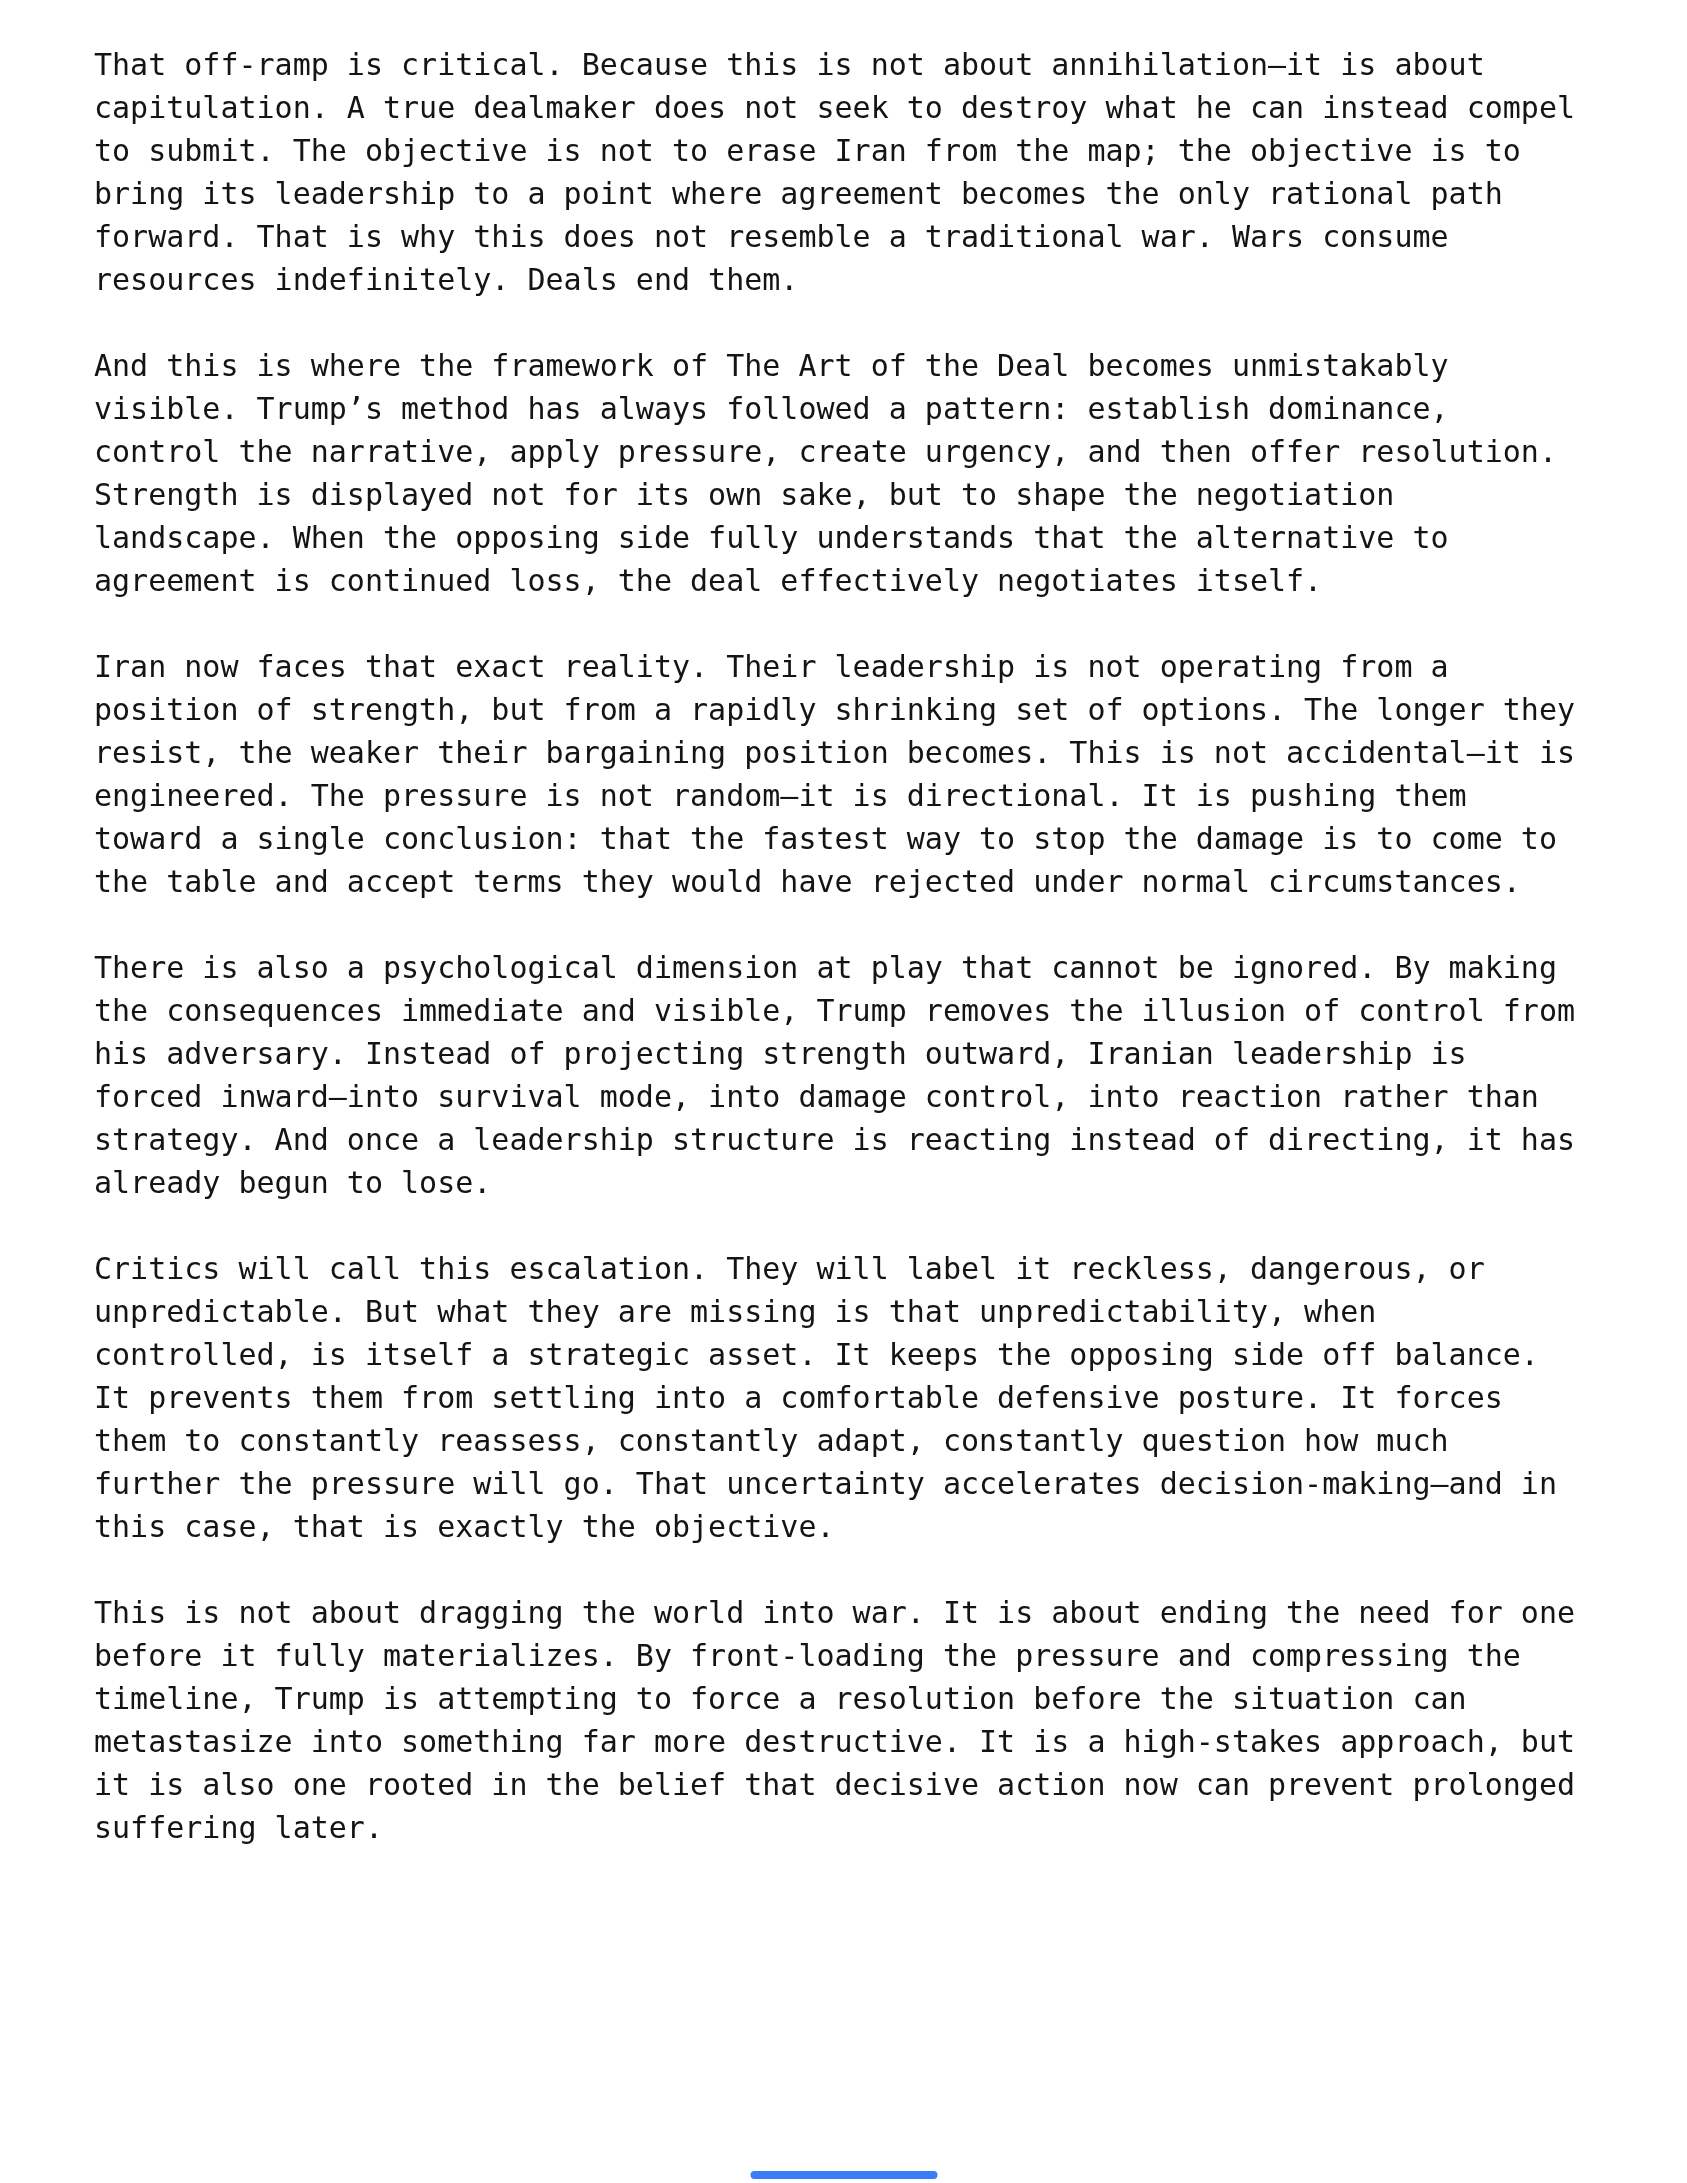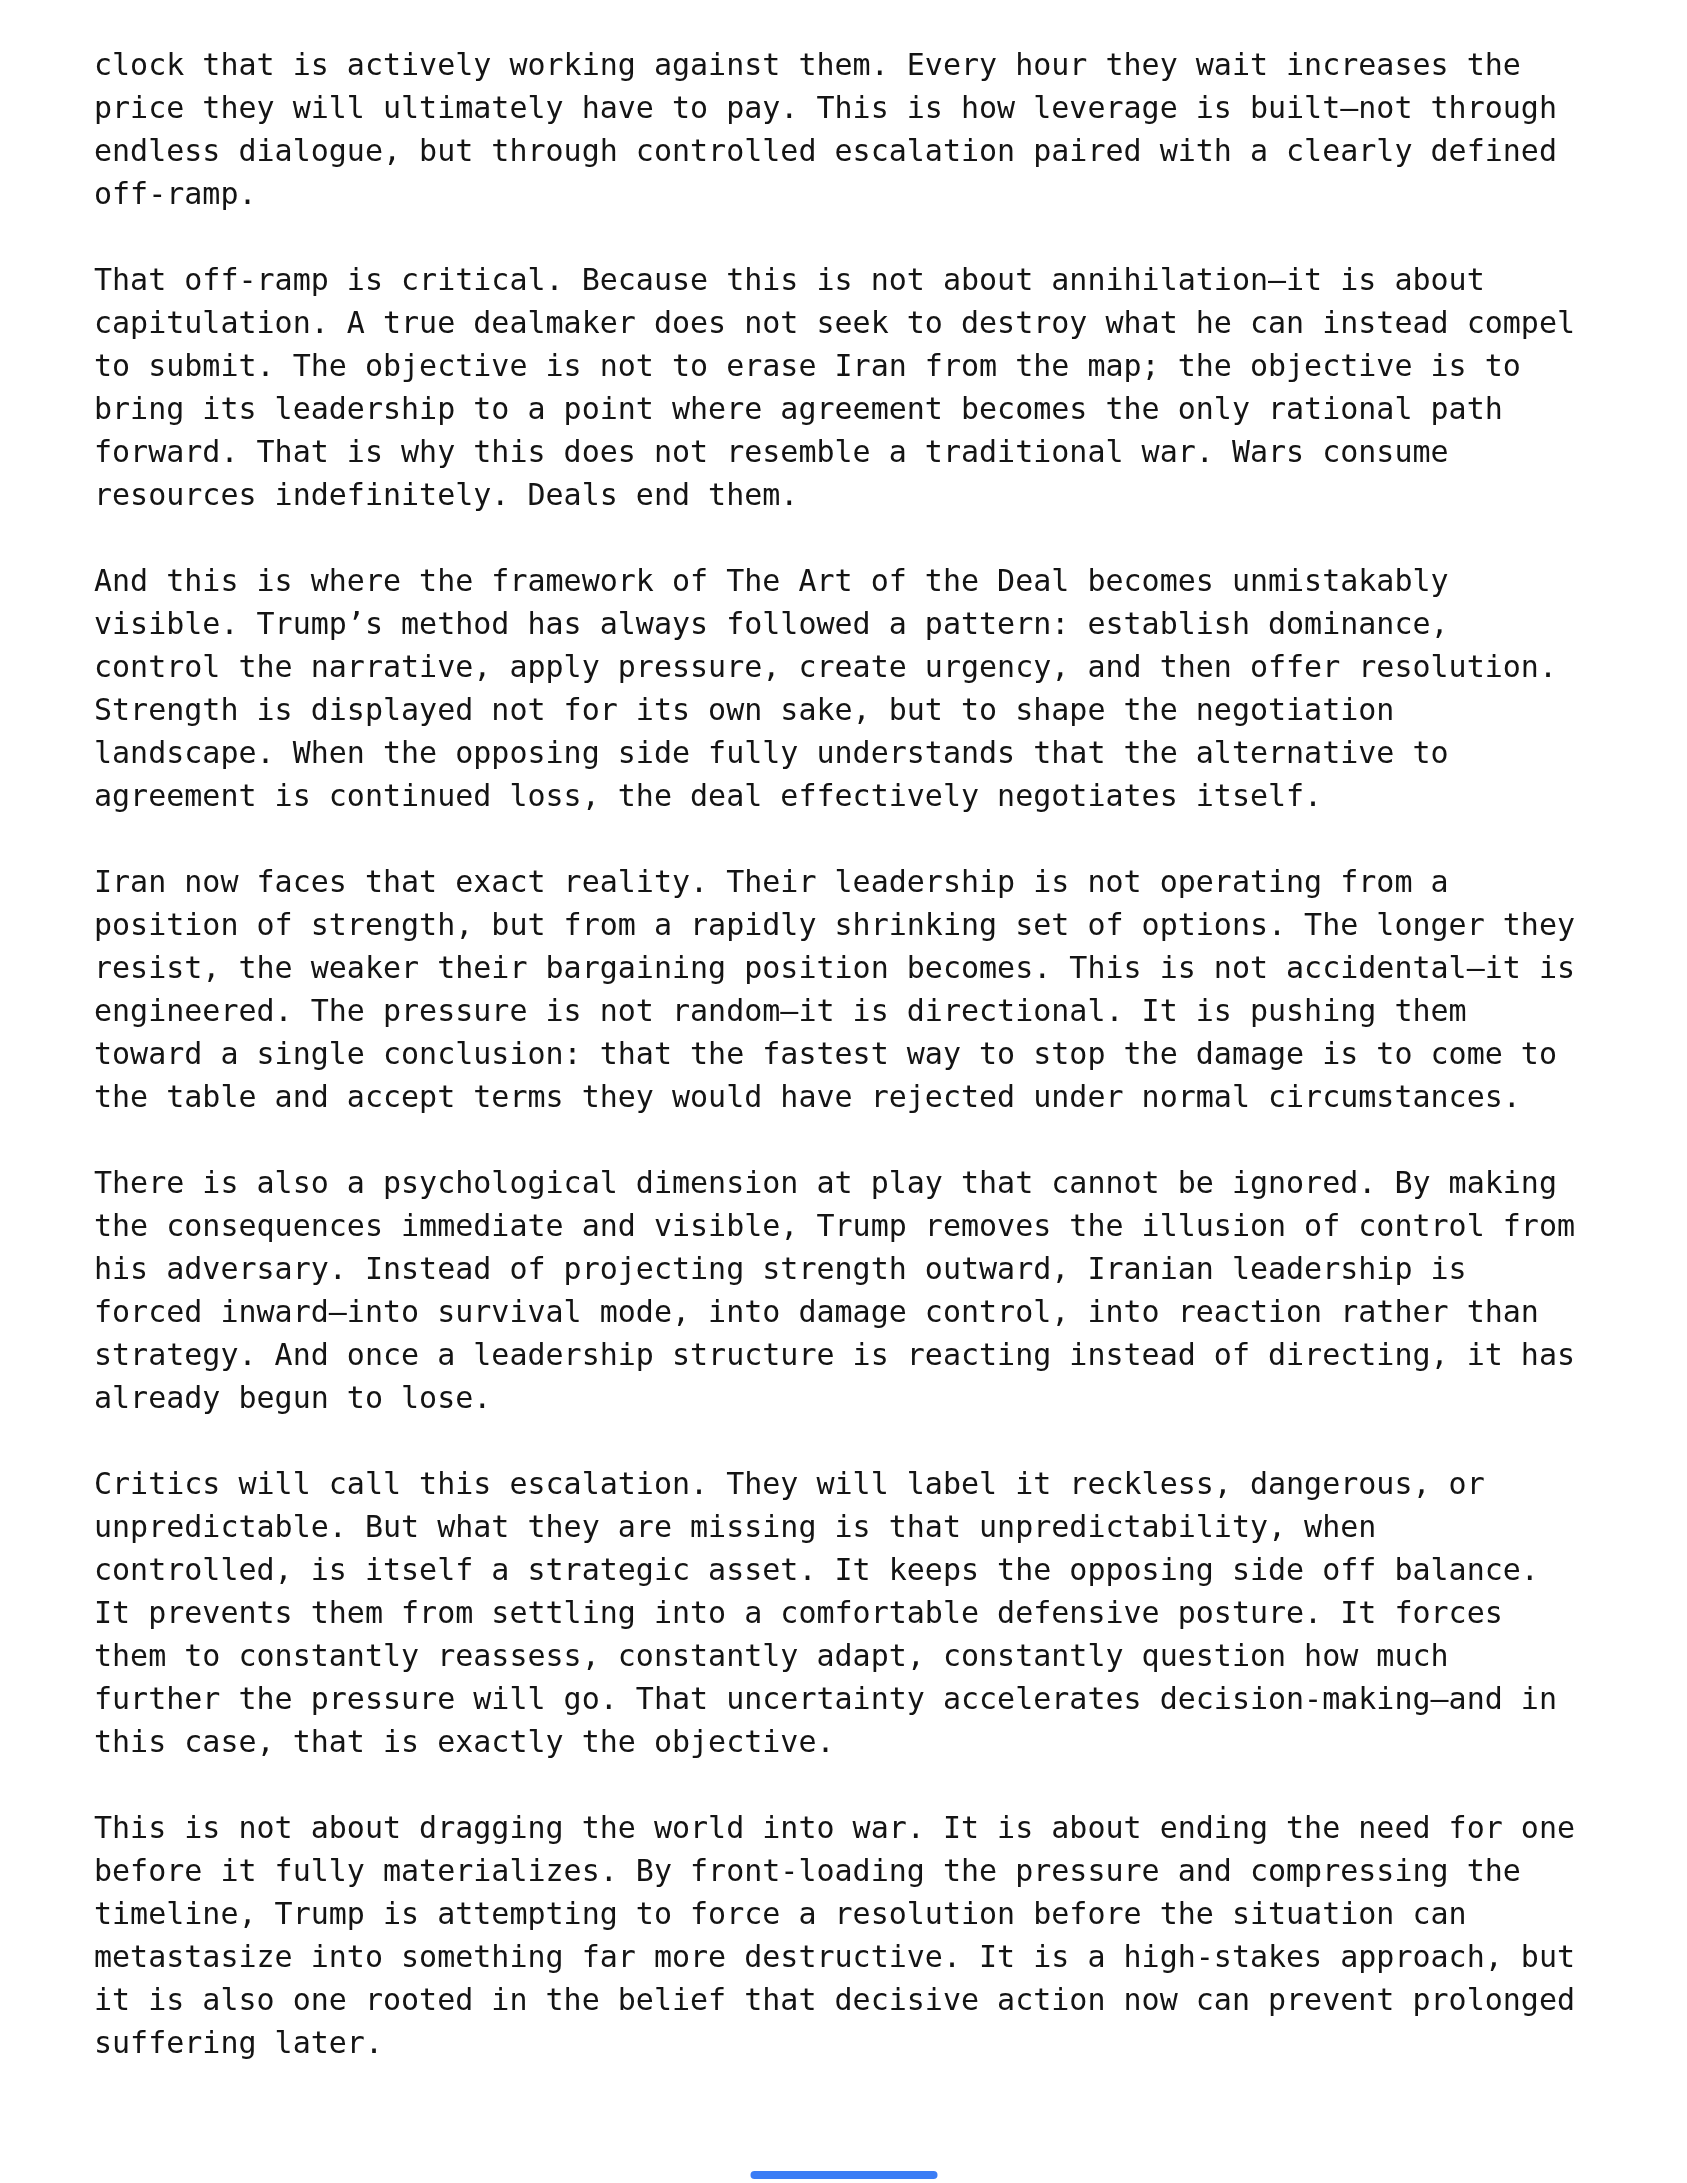--- a/index.html
+++ b/index.html
@@ -36,21 +36,20 @@
     width: 187px;
     height: 7.6px;
     border-radius: 4.1px;
     background: #3b7df5;
   }
 </style>
 </head>
 <body style="background: rgb(255, 255, 255);">
 
 <main class="page">
-  <p class="para">clock that is actively working against them. Every hour they wait increases the price they will ultimately have to pay. This is how leverage is built—not through endless dialogue, but through controlled escalation paired with a clearly defined off-ramp.</p>
   <p class="para">That off-ramp is critical. Because this is not about annihilation—it is about capitulation. A true dealmaker does not seek to destroy what he can instead compel to submit. The objective is not to erase Iran from the map; the objective is to bring its leadership to a point where agreement becomes the only rational path forward. That is why this does not resemble a traditional war. Wars consume resources indefinitely. Deals end them.</p>
   <p class="para">And this is where the framework of The Art of the Deal becomes unmistakably visible. Trump’s method has always followed a pattern: establish dominance, control the narrative, apply pressure, create urgency, and then offer resolution. Strength is displayed not for its own sake, but to shape the negotiation landscape. When the opposing side fully understands that the alternative to agreement is continued loss, the deal effectively negotiates itself.</p>
   <p class="para">Iran now faces that exact reality. Their leadership is not operating from a position of strength, but from a rapidly shrinking set of options. The longer they resist, the weaker their bargaining position becomes. This is not accidental—it is engineered. The pressure is not random—it is directional. It is pushing them toward a single conclusion: that the fastest way to stop the damage is to come to the table and accept terms they would have rejected under normal circumstances.</p>
   <p class="para">There is also a psychological dimension at play that cannot be ignored. By making the consequences immediate and visible, Trump removes the illusion of control from his adversary. Instead of projecting strength outward, Iranian leadership is forced inward—into survival mode, into damage control, into reaction rather than strategy. And once a leadership structure is reacting instead of directing, it has already begun to lose.</p>
   <p class="para">Critics will call this escalation. They will label it reckless, dangerous, or unpredictable. But what they are missing is that unpredictability, when controlled, is itself a strategic asset. It keeps the opposing side off balance. It prevents them from settling into a comfortable defensive posture. It forces them to constantly reassess, constantly adapt, constantly question how much further the pressure will go. That uncertainty accelerates decision-making—and in this case, that is exactly the objective.</p>
   <p class="para">This is not about dragging the world into war. It is about ending the need for one before it fully materializes. By front-loading the pressure and compressing the timeline, Trump is attempting to force a resolution before the situation can metastasize into something far more destructive. It is a high-stakes approach, but it is also one rooted in the belief that decisive action now can prevent prolonged suffering later.</p>
 </main>
 
 <div class="home-indicator" style="background: rgb(59, 125, 245);"></div>
 

